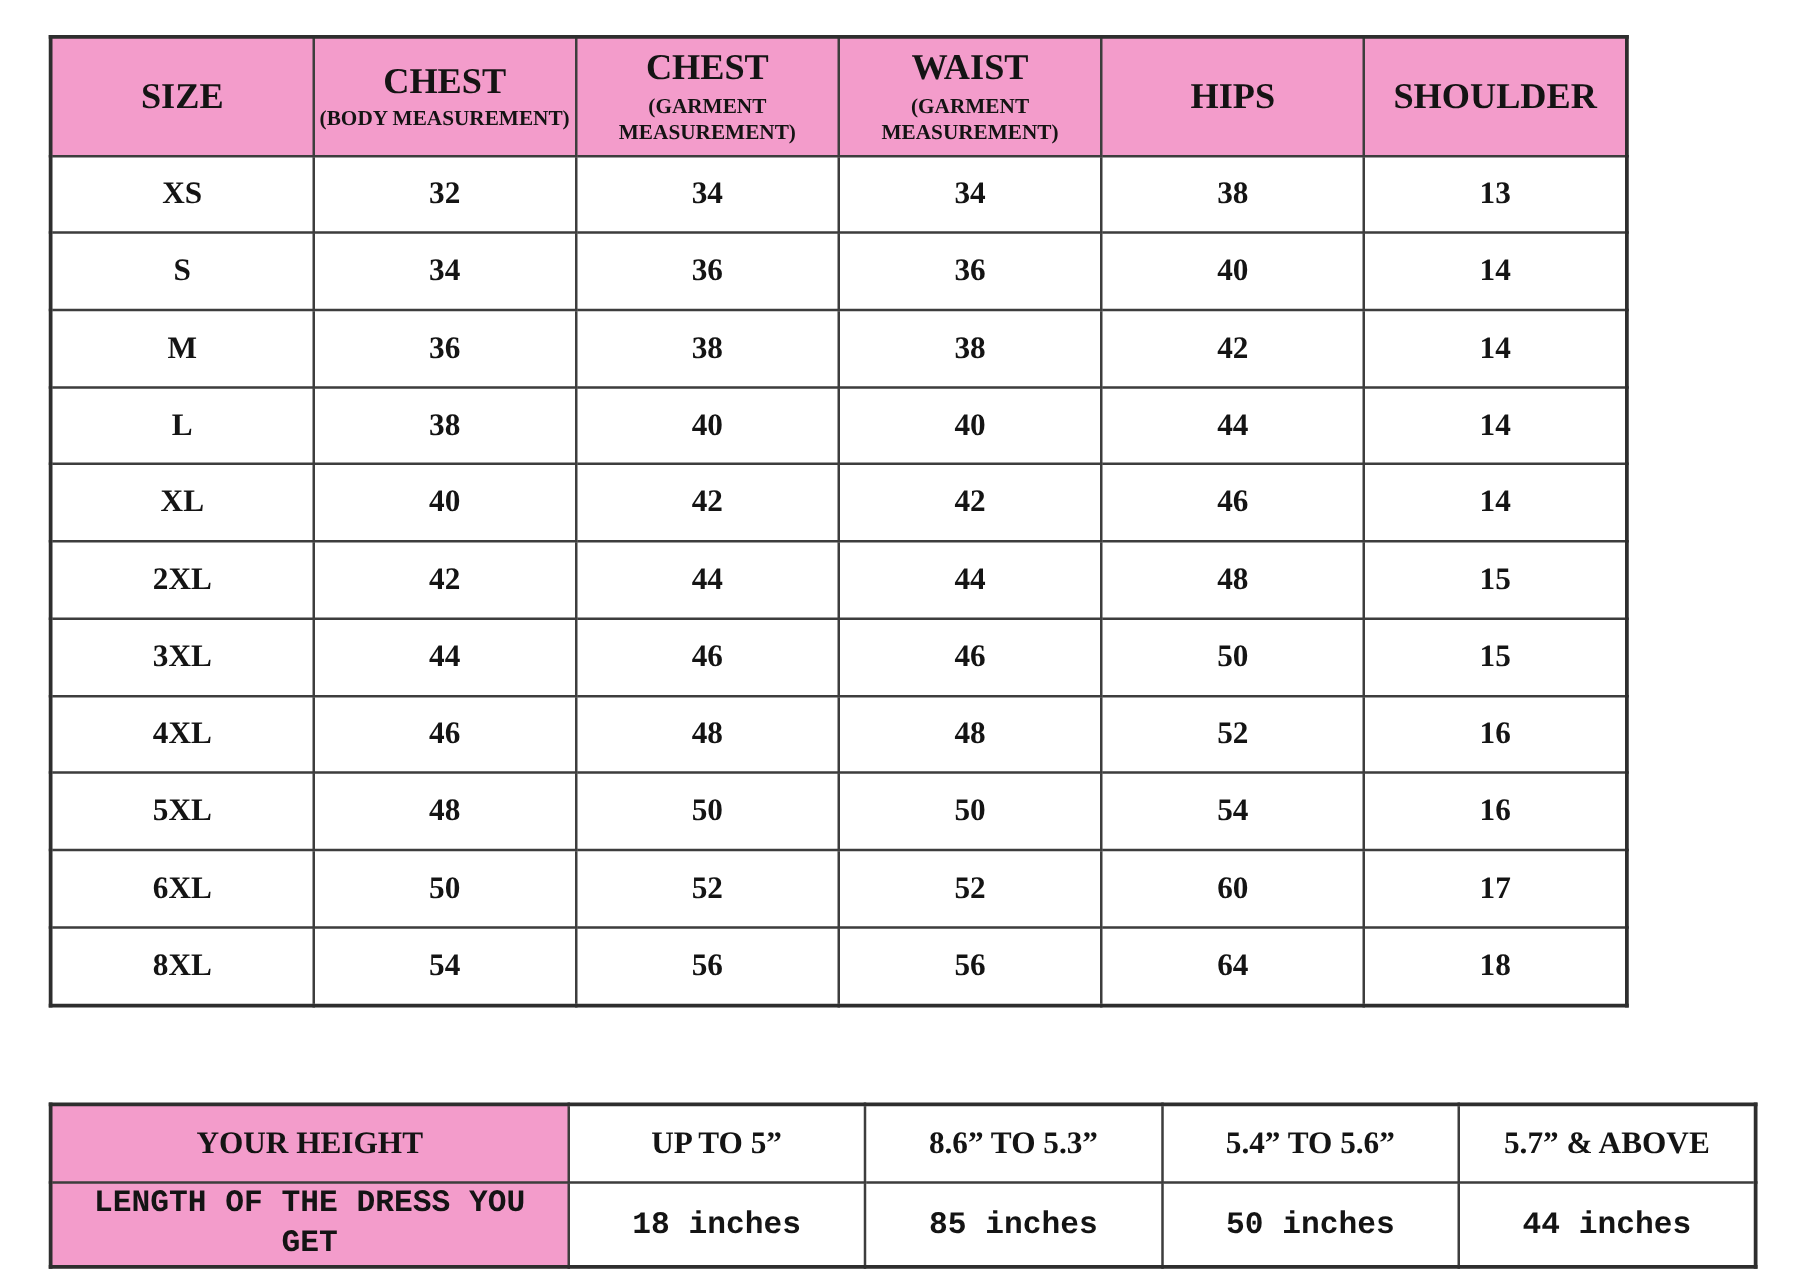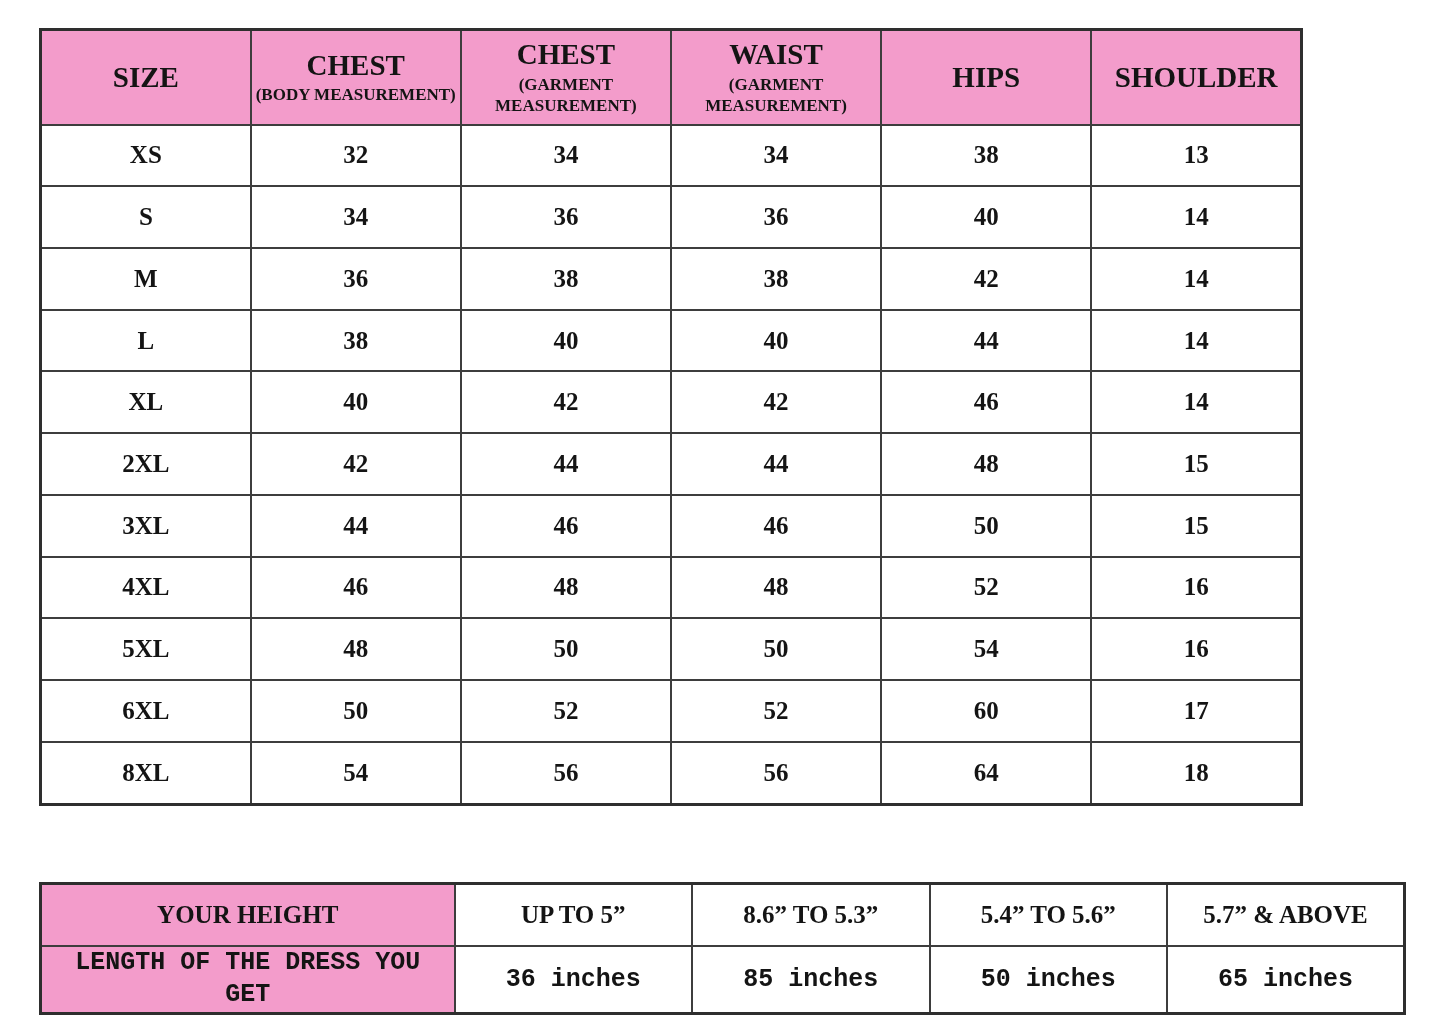--- a/index.html
+++ b/index.html
@@ -212,19 +212,19 @@
       <tr class="height-row">
         <th>YOUR HEIGHT</th>
         <td>UP TO 5”</td>
         <td>8.6” TO 5.3”</td>
         <td>5.4” TO 5.6”</td>
         <td>5.7” &amp; ABOVE</td>
       </tr>
       <tr class="length-row">
         <th>LENGTH OF THE DRESS YOU
 GET</th>
-        <td>36 inches</td>
+        <td>18 inches</td>
         <td>85 inches</td>
         <td>50 inches</td>
-        <td>65 inches</td>
+        <td>44 inches</td>
       </tr>
     </tbody>
 </table>
 
 </body></html>

